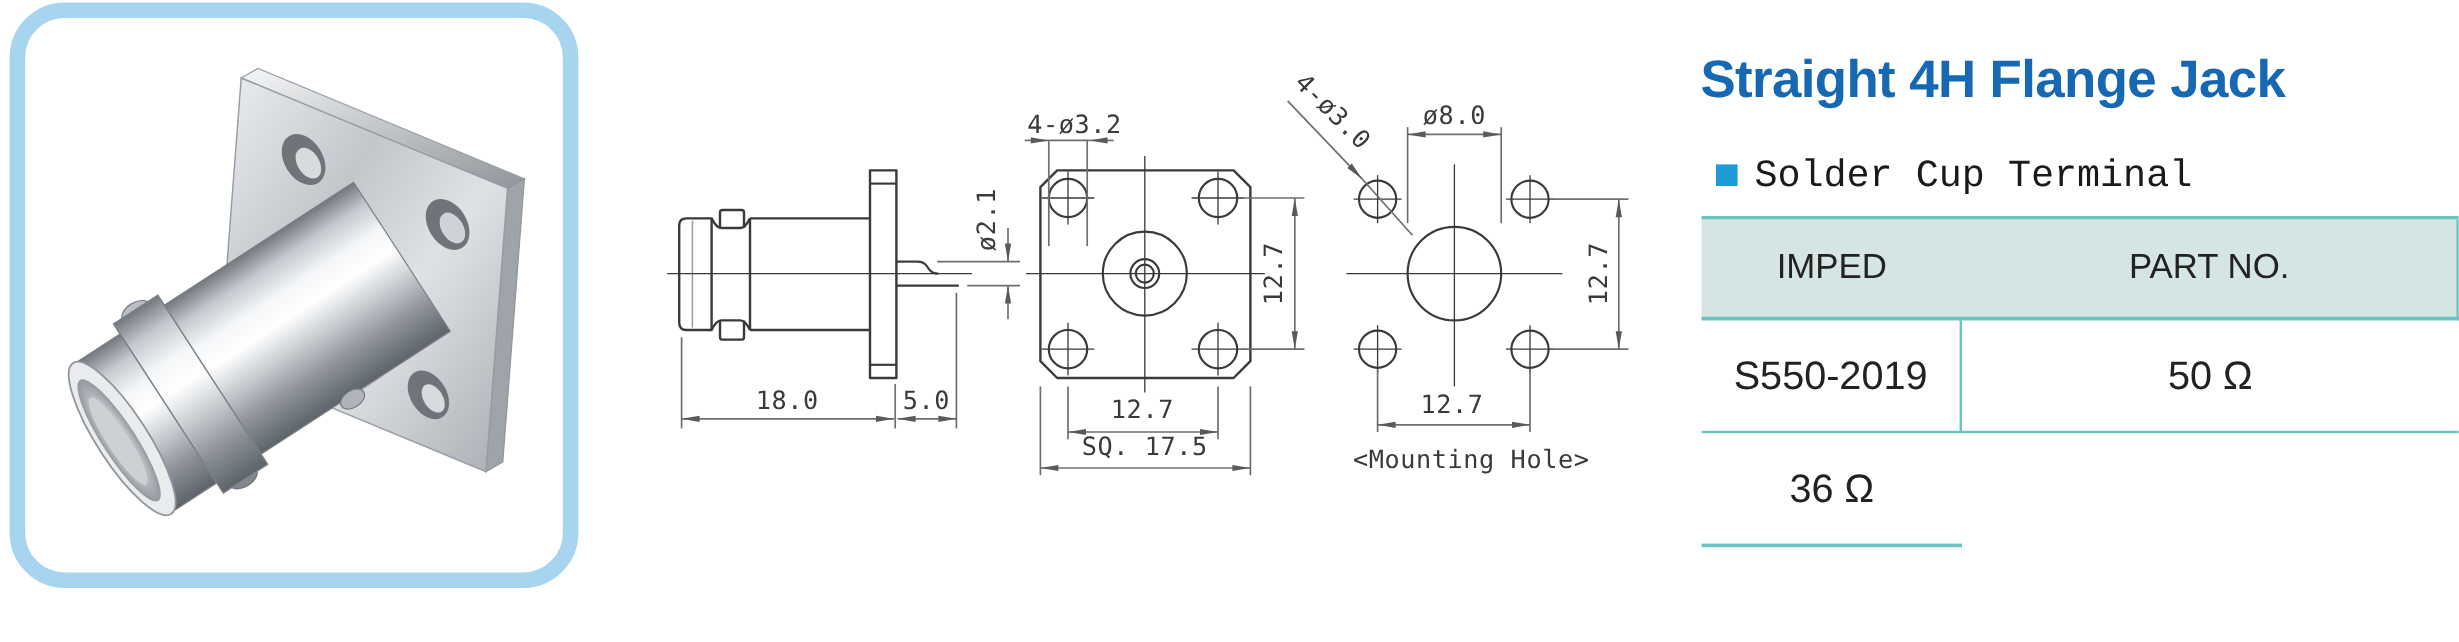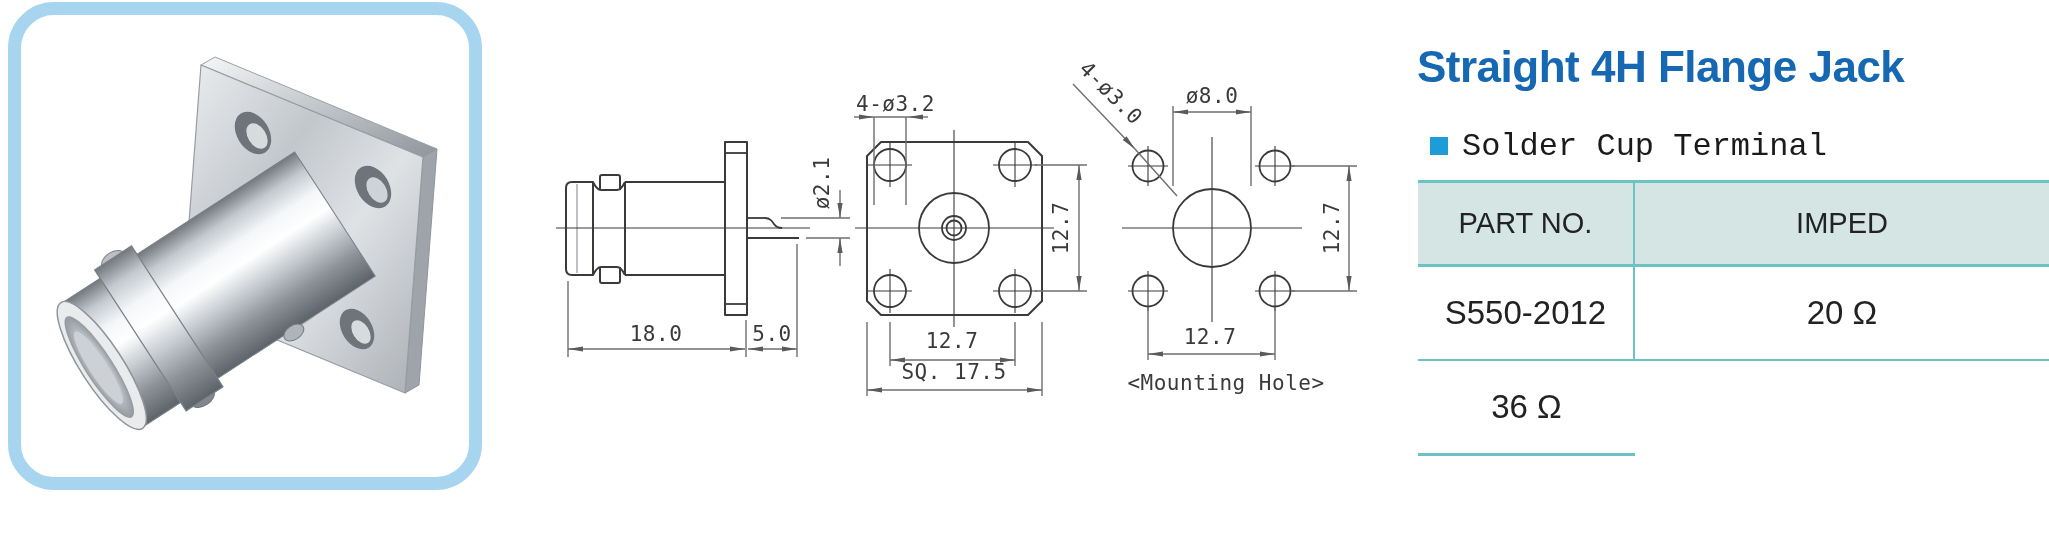--- a/index.html
+++ b/index.html
@@ -222,18 +222,18 @@
 </svg>
 
 <div class="page-title">Straight 4H Flange Jack</div>
 
 <div class="feature">
   <span class="bullet"></span>
   <span class="ftext">Solder Cup Terminal</span>
 </div>
 
 <div class="spec-table">
+  <div class="cell head">IMPED</div>
   <div class="cell head c1">PART NO.</div>
-  <div class="cell head">IMPED</div>
-  <div class="cell r1 c1">S550-2012</div>
-  <div class="cell r1">20 Ω</div>
+  <div class="cell r1 c1">S550-2019</div>
+  <div class="cell r1">50 Ω</div>
   <div class="cell r2">36 Ω</div>
 </div>
 
 </body></html>

